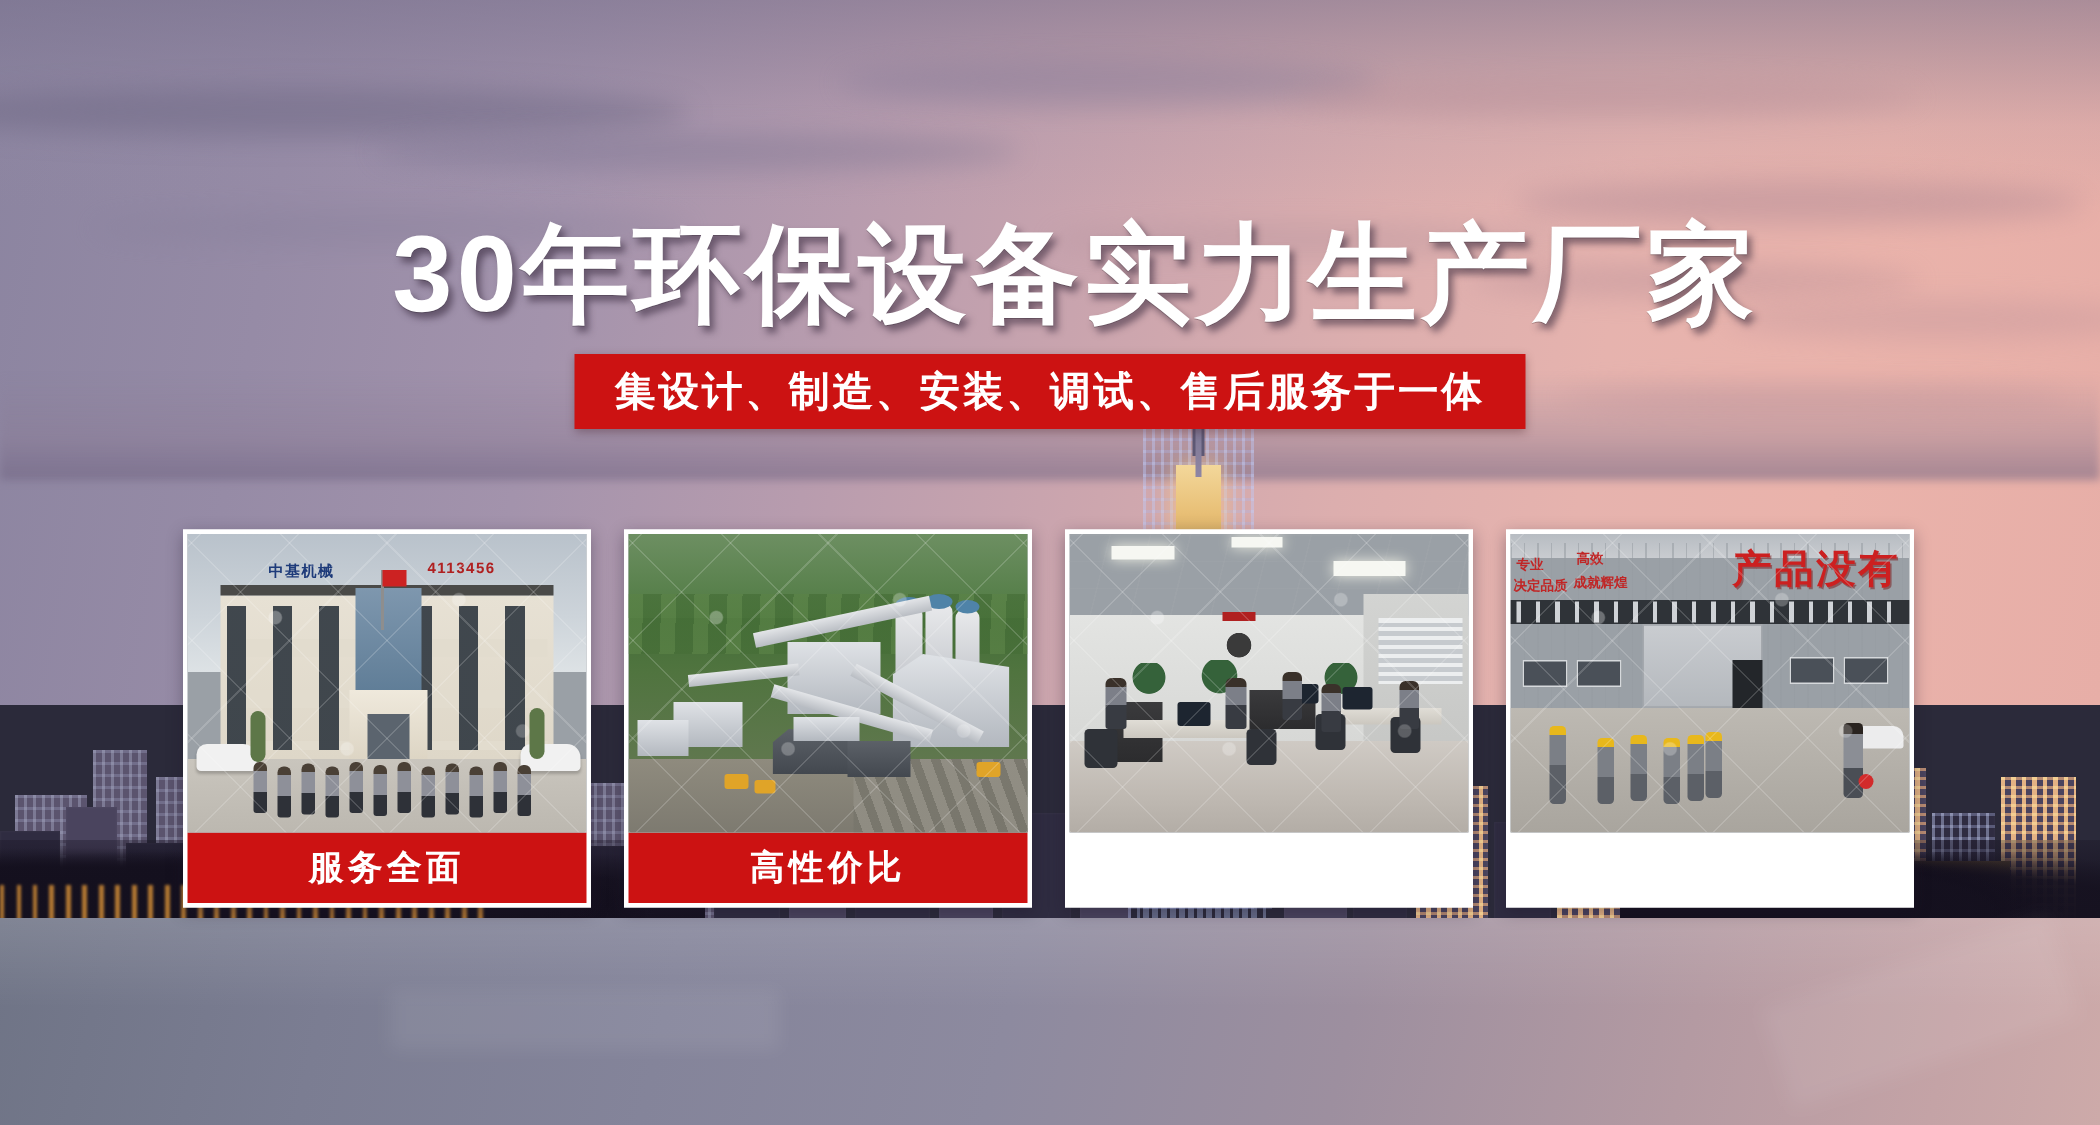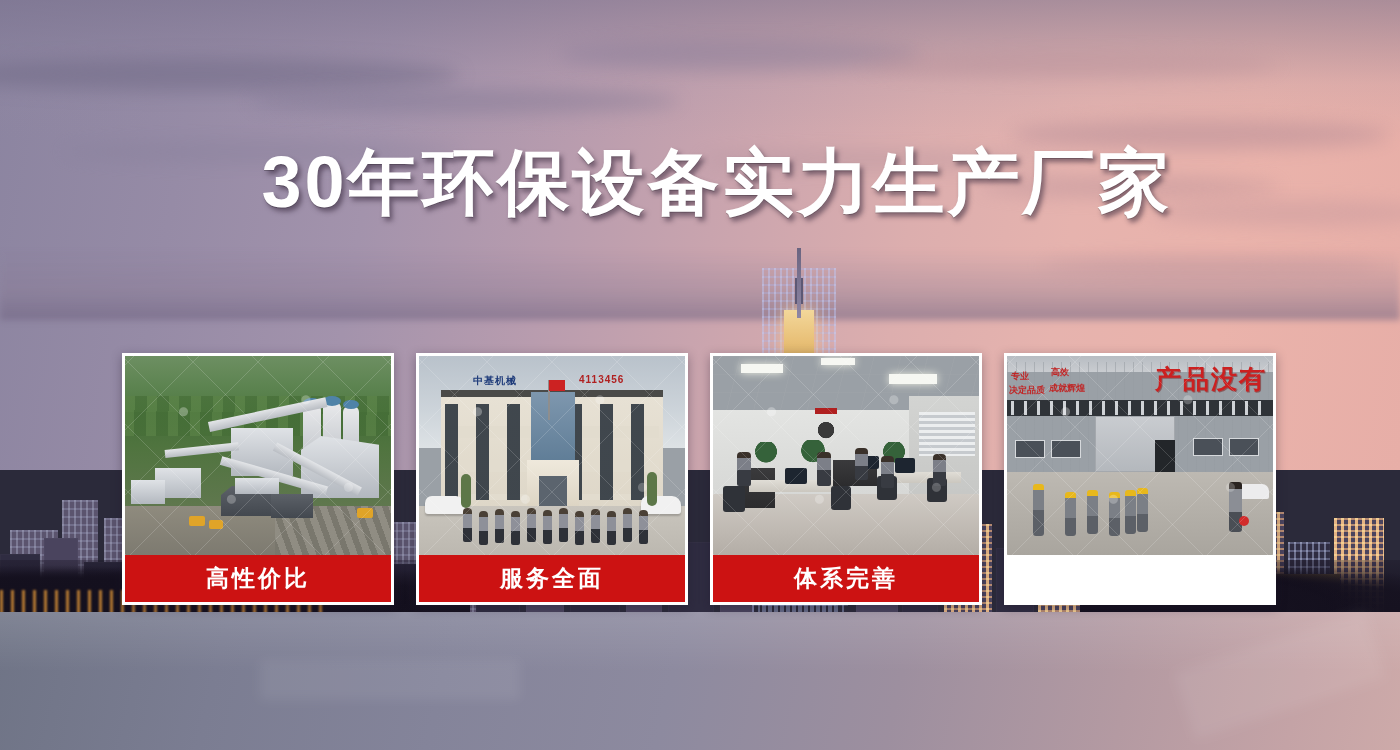--- a/index.html
+++ b/index.html
@@ -397,58 +397,25 @@
   <div class="treeline right"></div>
   <div class="bank-lights"></div>
 
   <div class="river"></div>
   <div class="river-sheen"></div>
   <div class="river-streak" style="left:1180px; top:640px; width:200px; height:70px; transform:rotate(-18deg);"></div>
   <div class="river-streak" style="left:260px; top:660px; width:260px; height:40px;"></div>
 
   <div class="headline">30年环保设备实力生产厂家</div>
 
+  <div class="subbanner">
+    <span>集设计、制造、安装、调试、售后服务于一体</span>
+  </div>
 
   <div class="cards">
-
-    <div class="card">
-      <div class="card-photo">
-        <div class="p2-bg"></div>
-        <div class="p2-far"></div>
-        <div class="p2-field"></div>
-        <div class="p2-yard"></div>
-        <div class="p2-road"></div>
-
-        <div class="p2-silo" style="left:178px; top:48px; width:18px; height:46px;"></div>
-        <div class="p2-silo" style="left:198px; top:46px; width:18px; height:48px;"></div>
-        <div class="p2-silo" style="left:218px; top:50px; width:16px; height:44px;"></div>
-        <div class="p2-silo-top" style="left:178px; top:42px; width:18px; height:10px;"></div>
-        <div class="p2-silo-top" style="left:198px; top:40px; width:18px; height:10px;"></div>
-        <div class="p2-silo-top" style="left:218px; top:44px; width:16px; height:9px;"></div>
-
-        <div class="p2-shed" style="left:176px; top:80px; width:78px; height:62px; clip-path:polygon(0 22%,26% 0,100% 14%,100% 100%,0 100%);"></div>
-        <div class="p2-shed" style="left:106px; top:72px; width:62px; height:48px;"></div>
-        <div class="p2-conv" style="left:84px;  top:66px;  width:120px; height:10px; transform:rotate(-12deg);"></div>
-        <div class="p2-conv" style="left:96px;  top:100px; width:110px; height:9px;  transform:rotate(16deg);"></div>
-        <div class="p2-conv" style="left:150px; top:86px;  width:96px;  height:9px;  transform:rotate(28deg);"></div>
-        <div class="p2-conv" style="left:40px;  top:94px;  width:74px;  height:8px;  transform:rotate(-6deg);"></div>
-        <div class="p2-dark" style="left:96px;  top:130px; width:54px; height:30px; clip-path:polygon(0 30%,20% 0,100% 10%,100% 100%,0 100%);"></div>
-        <div class="p2-dark" style="left:146px; top:138px; width:42px; height:24px;"></div>
-        <div class="p2-shed" style="left:30px;  top:112px; width:46px; height:30px;"></div>
-        <div class="p2-shed" style="left:6px;   top:124px; width:34px; height:24px;"></div>
-        <div class="p2-shed" style="left:110px; top:122px; width:44px; height:16px;"></div>
-        <div class="p2-mach" style="left:64px;  top:160px; width:16px; height:10px;"></div>
-        <div class="p2-mach" style="left:84px;  top:164px; width:14px; height:9px;"></div>
-        <div class="p2-mach" style="left:232px; top:152px; width:16px; height:10px;"></div>
-        <div class="wm"></div>
-      </div>
-      <div class="card-caption">
-        <span>高性价比</span>
-      </div>
-    </div>
 
     <div class="card">
       <div class="card-photo">
         <div class="p1-sky"></div>
         <div class="p1-bldg"></div>
         <div class="p1-wins"></div>
         <div class="p1-glass"></div>
         <div class="p1-pole"></div>
         <div class="p1-flag"></div>
         <div class="p1-sign">中基机械</div>
@@ -474,20 +441,56 @@
         <div class="p1-person" style="left:220px; top:154px;"></div>
         <div class="wm"></div>
       </div>
       <div class="card-caption">
         <span>服务全面</span>
       </div>
     </div>
 
     <div class="card">
       <div class="card-photo">
+        <div class="p2-bg"></div>
+        <div class="p2-far"></div>
+        <div class="p2-field"></div>
+        <div class="p2-yard"></div>
+        <div class="p2-road"></div>
+
+        <div class="p2-silo" style="left:178px; top:48px; width:18px; height:46px;"></div>
+        <div class="p2-silo" style="left:198px; top:46px; width:18px; height:48px;"></div>
+        <div class="p2-silo" style="left:218px; top:50px; width:16px; height:44px;"></div>
+        <div class="p2-silo-top" style="left:178px; top:42px; width:18px; height:10px;"></div>
+        <div class="p2-silo-top" style="left:198px; top:40px; width:18px; height:10px;"></div>
+        <div class="p2-silo-top" style="left:218px; top:44px; width:16px; height:9px;"></div>
+
+        <div class="p2-shed" style="left:176px; top:80px; width:78px; height:62px; clip-path:polygon(0 22%,26% 0,100% 14%,100% 100%,0 100%);"></div>
+        <div class="p2-shed" style="left:106px; top:72px; width:62px; height:48px;"></div>
+        <div class="p2-conv" style="left:84px;  top:66px;  width:120px; height:10px; transform:rotate(-12deg);"></div>
+        <div class="p2-conv" style="left:96px;  top:100px; width:110px; height:9px;  transform:rotate(16deg);"></div>
+        <div class="p2-conv" style="left:150px; top:86px;  width:96px;  height:9px;  transform:rotate(28deg);"></div>
+        <div class="p2-conv" style="left:40px;  top:94px;  width:74px;  height:8px;  transform:rotate(-6deg);"></div>
+        <div class="p2-dark" style="left:96px;  top:130px; width:54px; height:30px; clip-path:polygon(0 30%,20% 0,100% 10%,100% 100%,0 100%);"></div>
+        <div class="p2-dark" style="left:146px; top:138px; width:42px; height:24px;"></div>
+        <div class="p2-shed" style="left:30px;  top:112px; width:46px; height:30px;"></div>
+        <div class="p2-shed" style="left:6px;   top:124px; width:34px; height:24px;"></div>
+        <div class="p2-shed" style="left:110px; top:122px; width:44px; height:16px;"></div>
+        <div class="p2-mach" style="left:64px;  top:160px; width:16px; height:10px;"></div>
+        <div class="p2-mach" style="left:84px;  top:164px; width:14px; height:9px;"></div>
+        <div class="p2-mach" style="left:232px; top:152px; width:16px; height:10px;"></div>
+        <div class="wm"></div>
+      </div>
+      <div class="card-caption">
+        <span>高性价比</span>
+      </div>
+    </div>
+
+    <div class="card">
+      <div class="card-photo">
         <div class="p3-ceil"></div>
         <div class="p3-light" style="left:28px;  top:8px;  width:42px; height:9px;"></div>
         <div class="p3-light" style="left:176px; top:18px; width:48px; height:10px;"></div>
         <div class="p3-light" style="left:108px; top:2px;  width:34px; height:7px;"></div>
         <div class="p3-wall"></div>
         <div class="p3-wall-r"></div>
         <div class="p3-blinds"></div>
         <div class="p3-floor"></div>
         <div class="p3-decal"></div>
 
@@ -508,23 +511,20 @@
         <div class="p3-chair" style="left:118px; top:130px; width:20px; height:24px;"></div>
         <div class="p3-chair" style="left:164px; top:120px; width:20px; height:24px;"></div>
         <div class="p3-chair" style="left:214px; top:122px; width:20px; height:24px;"></div>
 
         <div class="p3-pers" style="left:24px;  top:96px;  width:14px; height:34px;"></div>
         <div class="p3-pers" style="left:104px; top:96px;  width:14px; height:34px;"></div>
         <div class="p3-pers" style="left:142px; top:92px;  width:13px; height:32px;"></div>
         <div class="p3-pers" style="left:168px; top:100px; width:13px; height:32px;"></div>
         <div class="p3-pers" style="left:220px; top:98px;  width:13px; height:32px;"></div>
         <div class="wm"></div>
-      </div>
-      <div class="card-caption">
-        <span>体系完善</span>
       </div>
     </div>
 
     <div class="card">
       <div class="card-photo">
         <div class="p4-sky"></div>
         <div class="p4-fac"></div>
         <div class="p4-bigsign">产品没有</div>
         <div class="p4-smallsign" style="left:4px;  top:14px;">专业</div>
         <div class="p4-smallsign" style="left:44px; top:10px;">高效</div>

